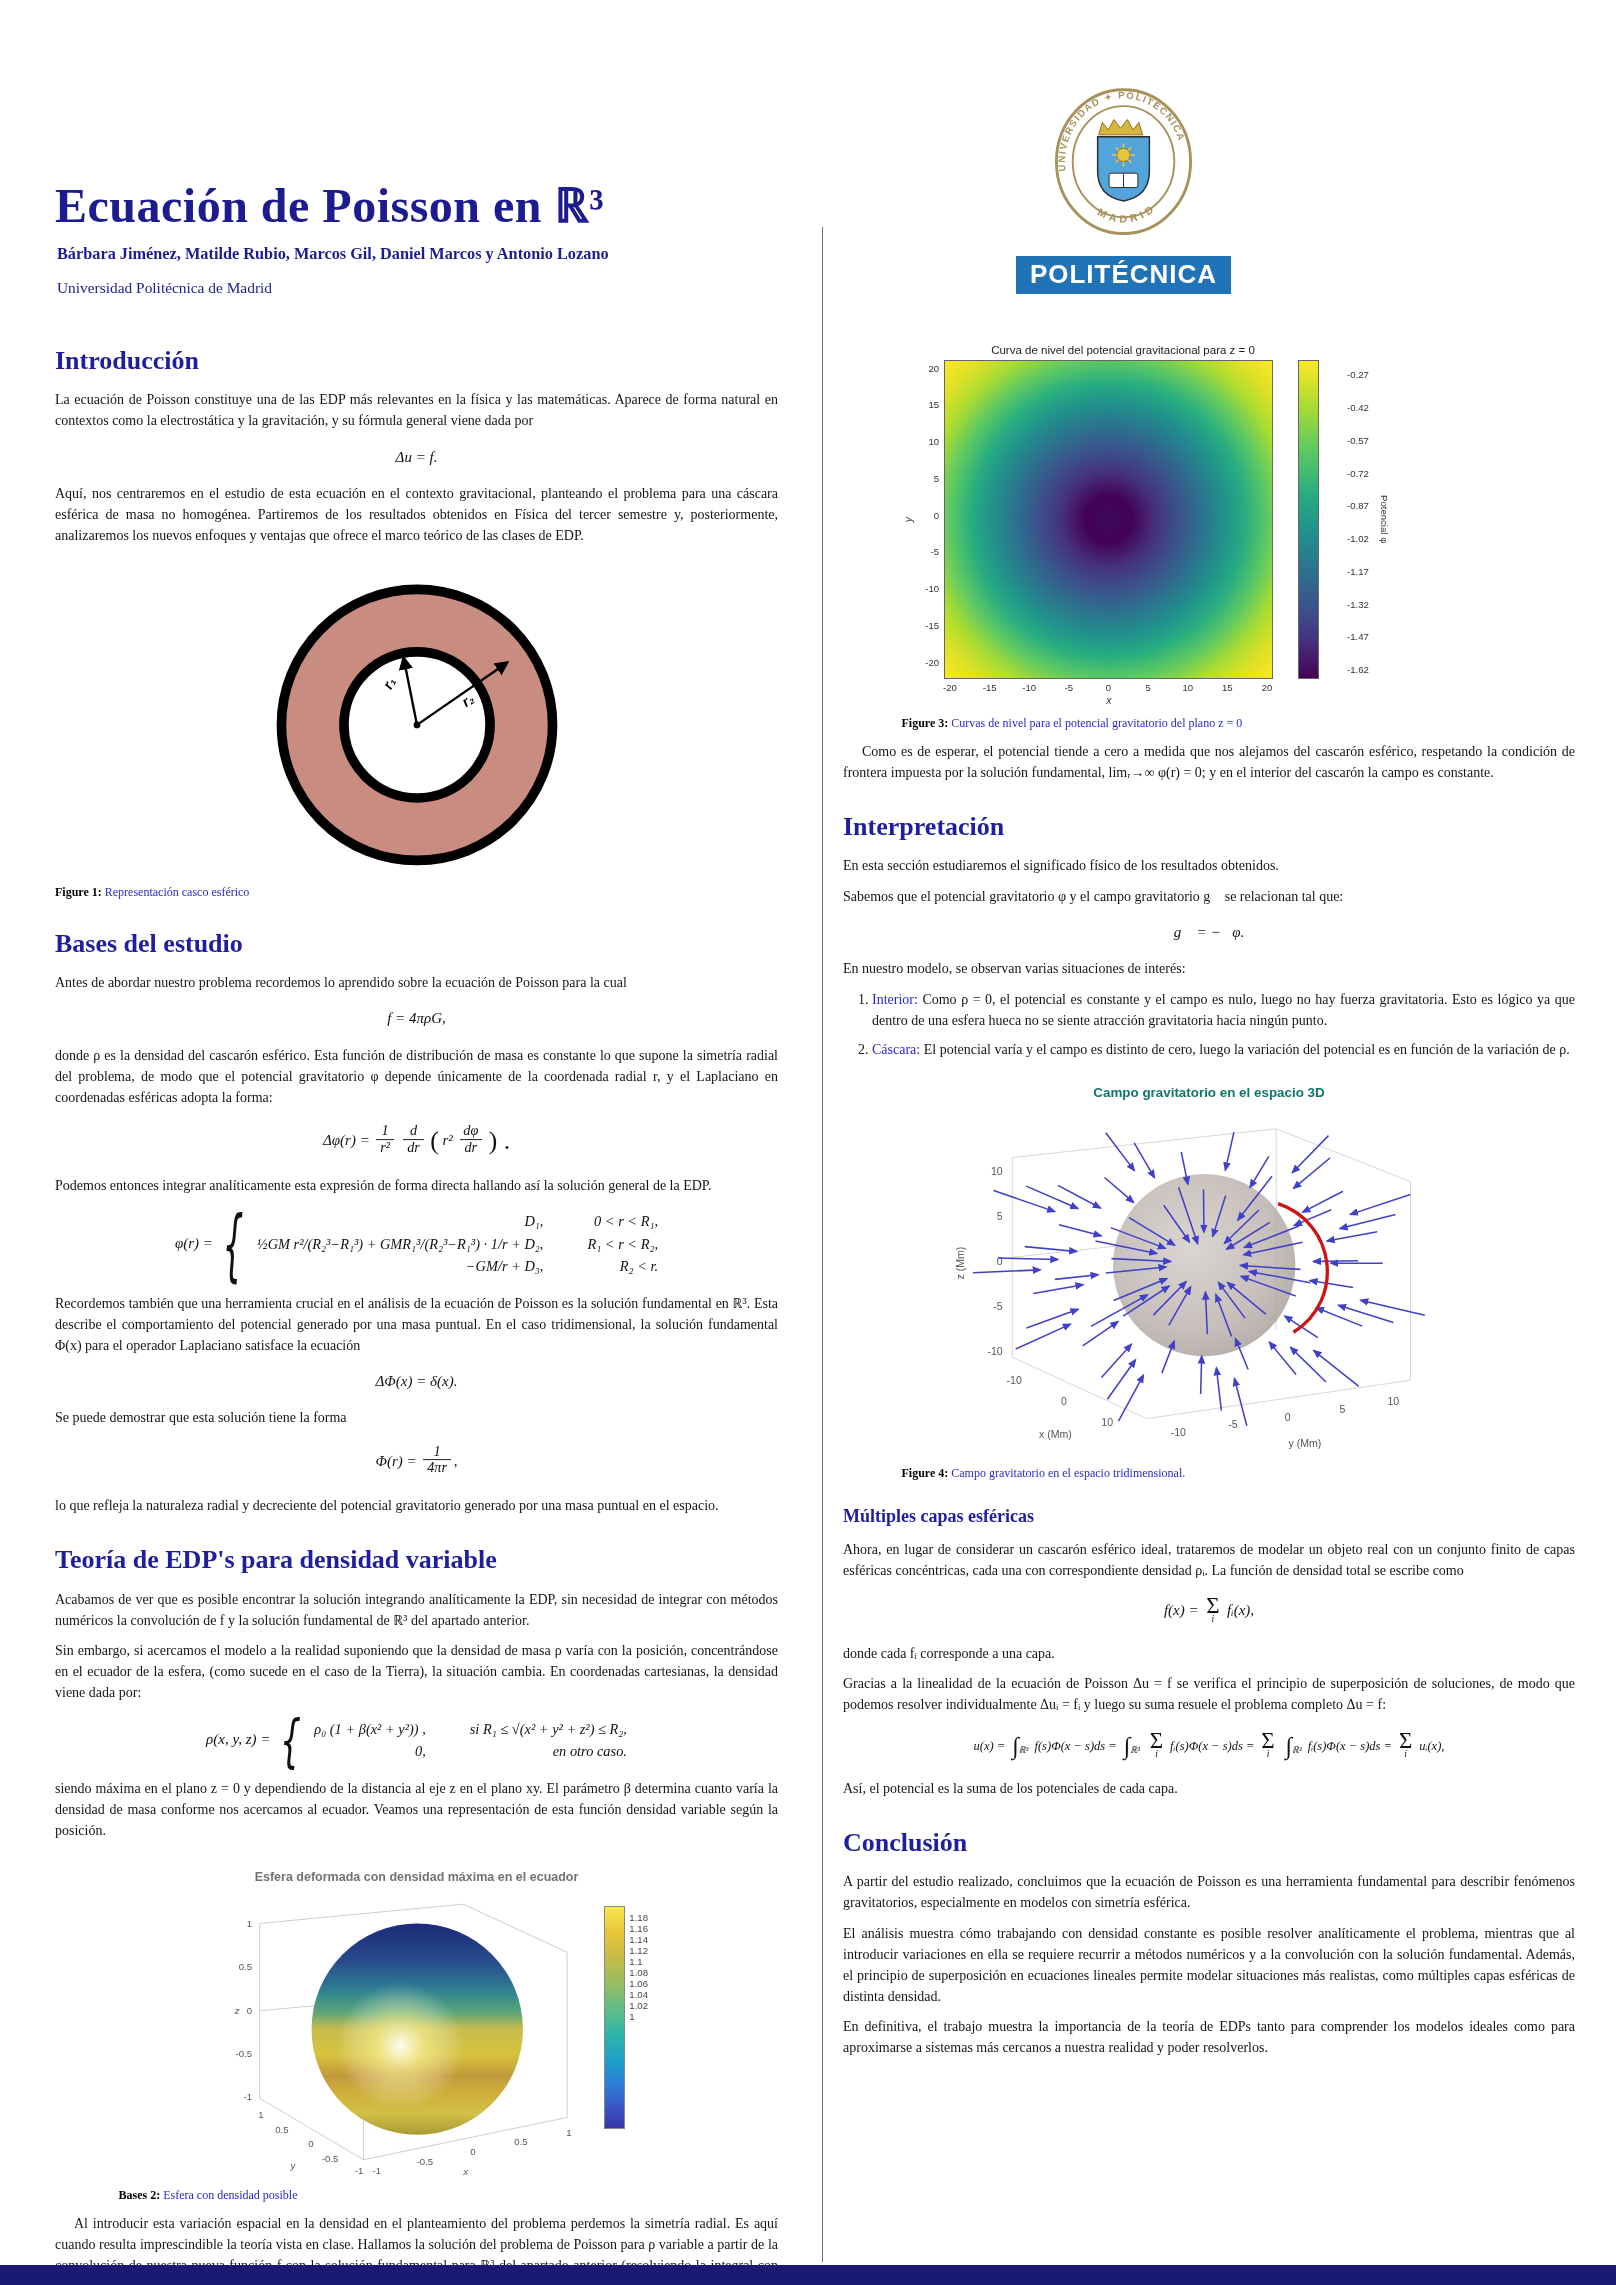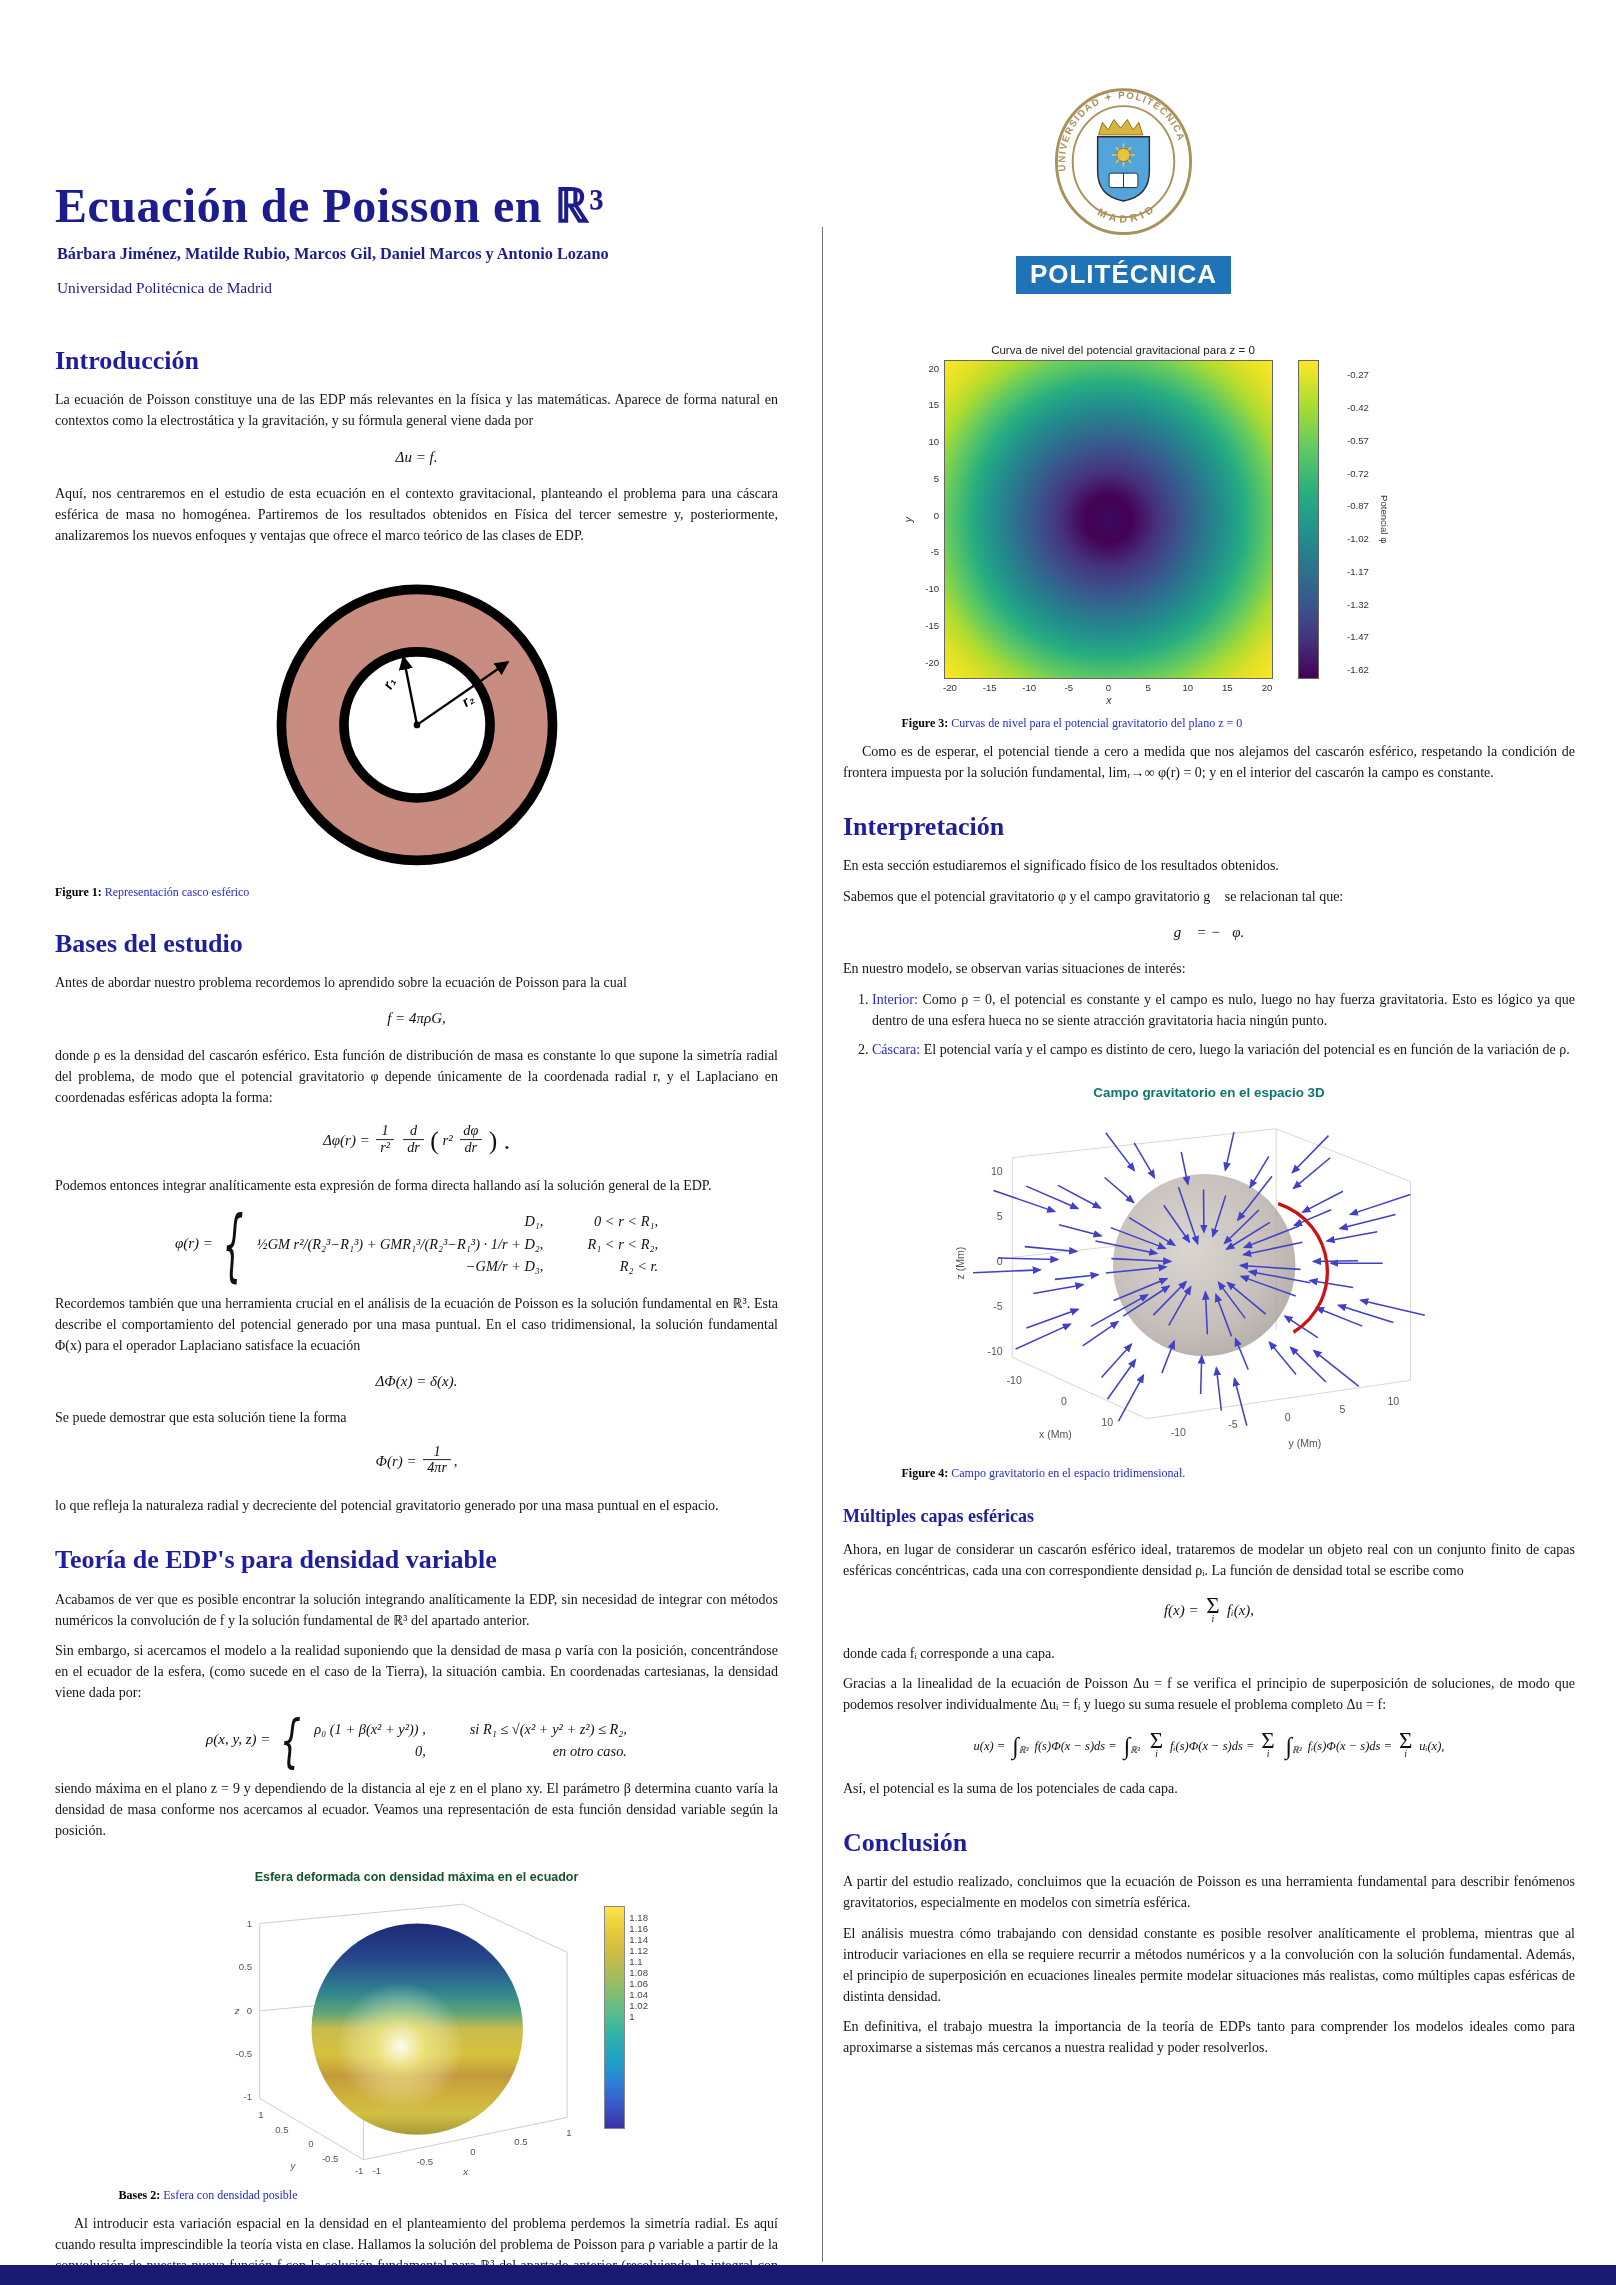--- a/index.html
+++ b/index.html
@@ -63,21 +63,21 @@
   .fig3-cbar{width:19px;height:317px;border:1px solid #666;margin-left:25px;
      background:linear-gradient(to bottom,#fde725 0%,#aadc32 14%,#5ec962 28%,#27ad81 42%,#21918c 54%,#2c728e 66%,#3b528b 78%,#45327e 88%,#440154 100%);}
   .fig3-cbticks{display:flex;flex-direction:column;justify-content:space-between;height:306px;padding:9.6px 0 1.9px;font-size:9.6px;margin-left:20px;width:38px;align-items:center;}
   .fig3-cblabel{writing-mode:vertical-rl;font-size:9.6px;align-self:center;margin-left:1.9px;}
   .fig3-xticks{display:flex;justify-content:space-between;width:338px;margin-left:38px;font-size:9.6px;margin-top:2.9px;}
   .fig3-xticks span{width:21px;text-align:center;}
   .fig3-xlabel{width:327px;margin-left:44px;text-align:center;font-size:10.6px;font-style:italic;margin-top:1.9px;}
 
   
   .fig2-wrap{width:596px;margin:29px auto 0;}
-  .fig2-title{text-align:center;font-weight:bold;font-size:12.5px;color:#14532d;margin-bottom:1.9px;}
+  .fig2-title{text-align:center;font-weight:bold;font-size:12.5px;color:#737373;margin-bottom:1.9px;}
   .fig2-body{display:flex;justify-content:center;align-items:flex-start;}
   .fig2-cbar{width:19px;height:221px;border:1px solid #888;margin:21px 0 0 5.8px;
      background:linear-gradient(to bottom,#f9e64a 0%,#e7c53a 12%,#c9bc46 22%,#95bd62 35%,#58bd8d 48%,#2fb3a9 58%,#1f9fc9 70%,#2c7fd6 80%,#3a57c8 90%,#3832a8 100%);}
   .fig2-cbticks{display:flex;flex-direction:column;height:204px;margin:27px 0 0 4.8px;font-size:9.6px;color:#444;width:29px;}
 
   
   .fig4-wrap{width:615px;margin:25px auto 0;}
   .fig4-title{text-align:center;font-weight:bold;font-size:13.4px;color:#0f766e;margin-bottom:0;}
 
   svg text{font-family:"Liberation Sans",sans-serif;}
@@ -200,21 +200,21 @@
     <div class="eq">
       <span>ρ(x, y, z) =</span>
       <span class="brace b2"></span>
       <span class="case-table">
         <span>ρ₀ (1 + β(x² + y²)) ,</span>
           <span>si R₁ ≤ √(x² + y² + z²) ≤ R₂,</span>
         <span>0,</span>
           <span>en otro caso.</span>
       </span>
     </div>
-    <p class="body">siendo máxima en el plano z = 9 y dependiendo de la distancia al eje z en el plano xy. El parámetro β determina cuanto varía la densidad de masa conforme nos acercamos al ecuador. Veamos una representación de esta función densidad variable según la posición.</p>
+    <p class="body">siendo máxima en el plano z = 0 y dependiendo de la distancia al eje z en el plano xy. El parámetro β determina cuanto varía la densidad de masa conforme nos acercamos al ecuador. Veamos una representación de esta función densidad variable según la posición.</p>
 
     <div class="fig2-wrap plot-sans">
       <div class="fig2-title">Esfera deformada con densidad máxima en el ecuador</div>
       <div class="fig2-body">
         <svg width="423" height="293" viewBox="0 0 440 305">
           <defs>
             <linearGradient id="sphBase" x1="0" y1="0" x2="0" y2="1">
               <stop offset="0" stop-color="#1d2a78"></stop>
                 <stop offset="0.18" stop-color="#274b8c"></stop>
               <stop offset="0.32" stop-color="#2f8291"></stop>

